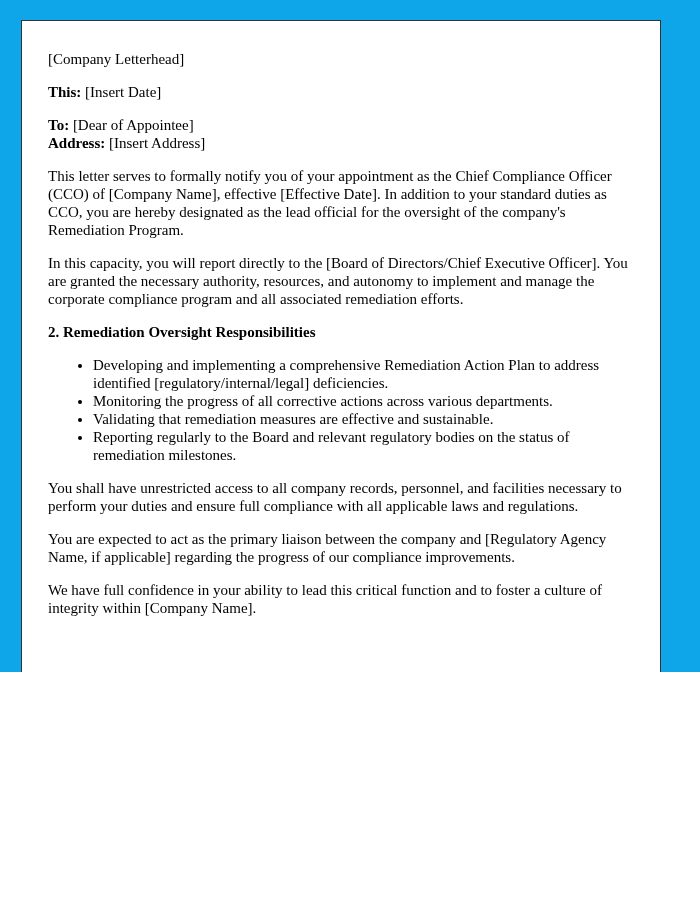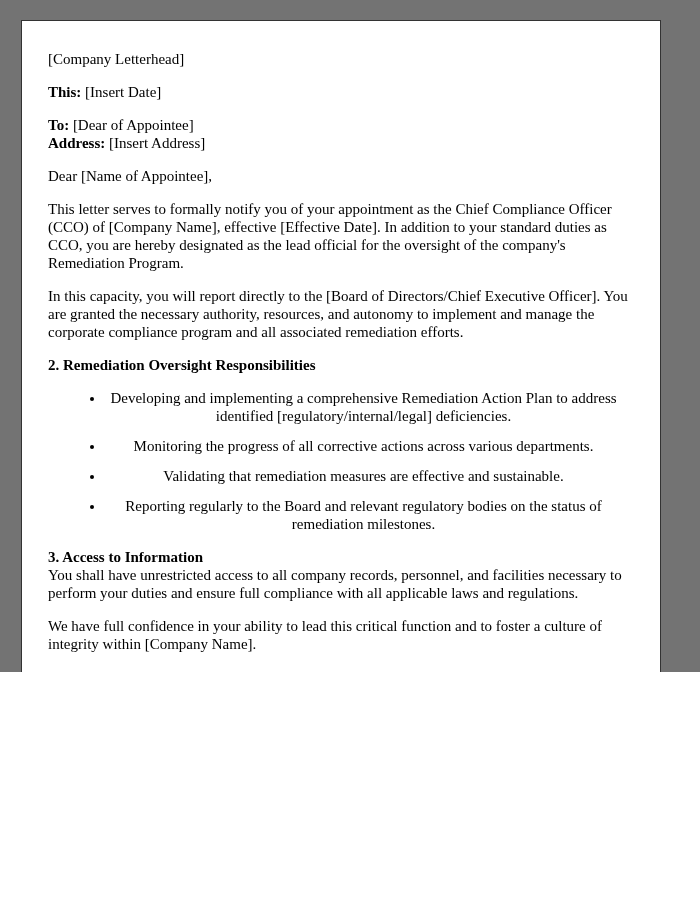--- a/index.html
+++ b/index.html
@@ -4,21 +4,21 @@
 <style>
   html, body {
     margin: 0;
     padding: 0;
     background: #ffffff;
   }
   .canvas {
     position: relative;
     width: 700px;
     height: 672px;
-    background: #737373;
+    background: #0ea5e9;
     overflow: hidden;
   }
   .page {
     position: absolute;
     left: 21px;
     top: 20px;
     width: 640px;
     height: 781px;
     box-sizing: border-box;
     border-top: 1.4px solid #333333;
@@ -40,54 +40,52 @@
   }
   .sec-heading {
     display: block;
     font-weight: bold;
   }
   ul.bullets {
     margin: 15px 0;
     padding-left: 45px;
   }
   ul.bullets li {
-    margin: 12px;
+    margin: 0;
     padding: 0;
-    text-align: center;
   }
   strong { font-weight: bold; }
 </style>
 </head>
 <body>
 
 <div class="canvas">
   <div class="page">
 
     <p>[Company Letterhead]</p>
 
     <p><strong>This:</strong> <span>[Insert Date]</span></p>
 
     <p><strong>To:</strong> <span>[Dear of Appointee]</span><br><strong>Address:</strong> <span>[Insert Address]</span></p>
 
 
-    <p>Dear [Name of Appointee],</p>
 
     <p>This letter serves to formally notify you of your appointment as the Chief Compliance Officer (CCO) of [Company Name], effective [Effective Date]. In addition to your standard duties as CCO, you are hereby designated as the lead official for the oversight of the company's Remediation Program.</p>
 
     <p><span>In this capacity, you will report directly to the [Board of Directors/Chief Executive Officer]. You are granted the necessary authority, resources, and autonomy to implement and manage the corporate compliance program and all associated remediation efforts.</span></p>
 
     <p><span class="sec-heading">2. Remediation Oversight Responsibilities</span></p>
 
     <ul class="bullets">
       <li>Developing and implementing a comprehensive Remediation Action Plan to address identified [regulatory/internal/legal] deficiencies.</li>
       <li>Monitoring the progress of all corrective actions across various departments.</li>
       <li>Validating that remediation measures are effective and sustainable.</li>
       <li>Reporting regularly to the Board and relevant regulatory bodies on the status of remediation milestones.</li>
     </ul>
 
-    <p><span class="sec-heading">3. Access to Information</span><span>You shall have unrestricted access to all company records, personnel, and facilities necessary to perform your duties and ensure full compliance with all applicable laws and regulations.</span></p>
+    <p><span>You shall have unrestricted access to all company records, personnel, and facilities necessary to perform your duties and ensure full compliance with all applicable laws and regulations.</span></p>
 
-    <p></p>
+    <p><span>You are expected to act as the primary liaison between the company and [Regulatory Agency Name, if applicable] regarding the progress of our compliance improvements.</span></p>
 
     <p>We have full confidence in your ability to lead this critical function and to foster a culture of integrity within [Company Name].</p>
 
   </div>
 </div>
 
 </body></html>

